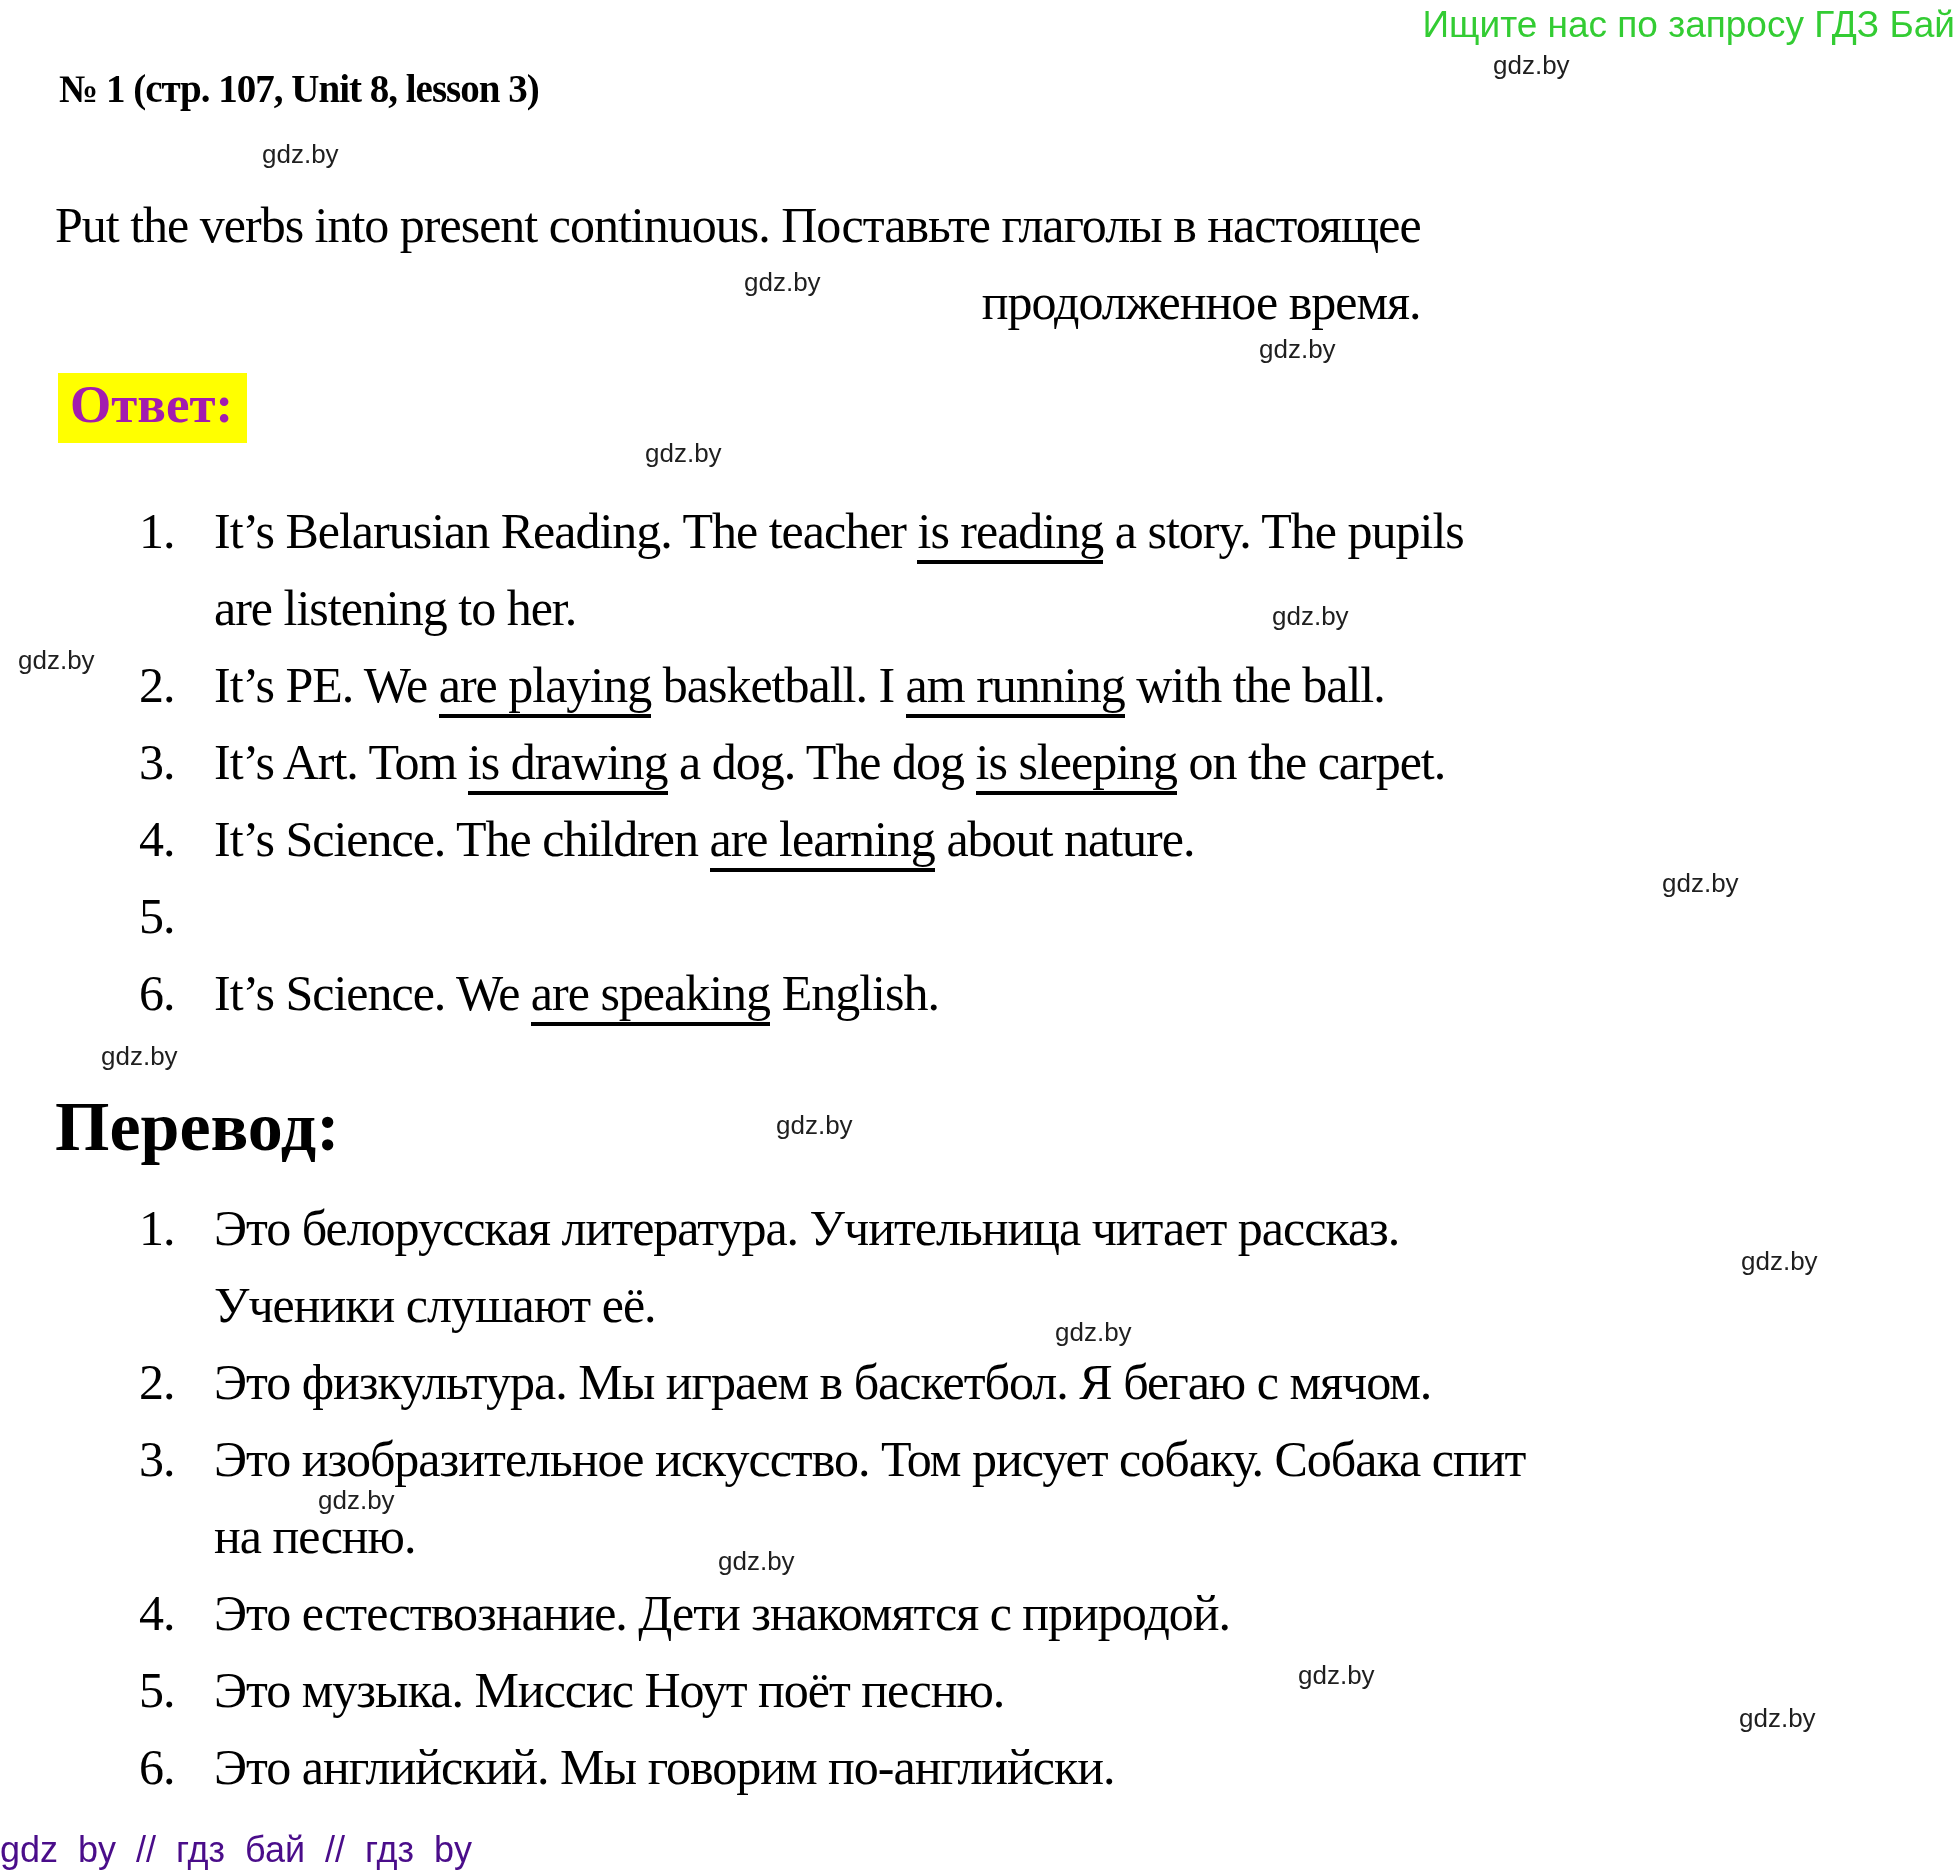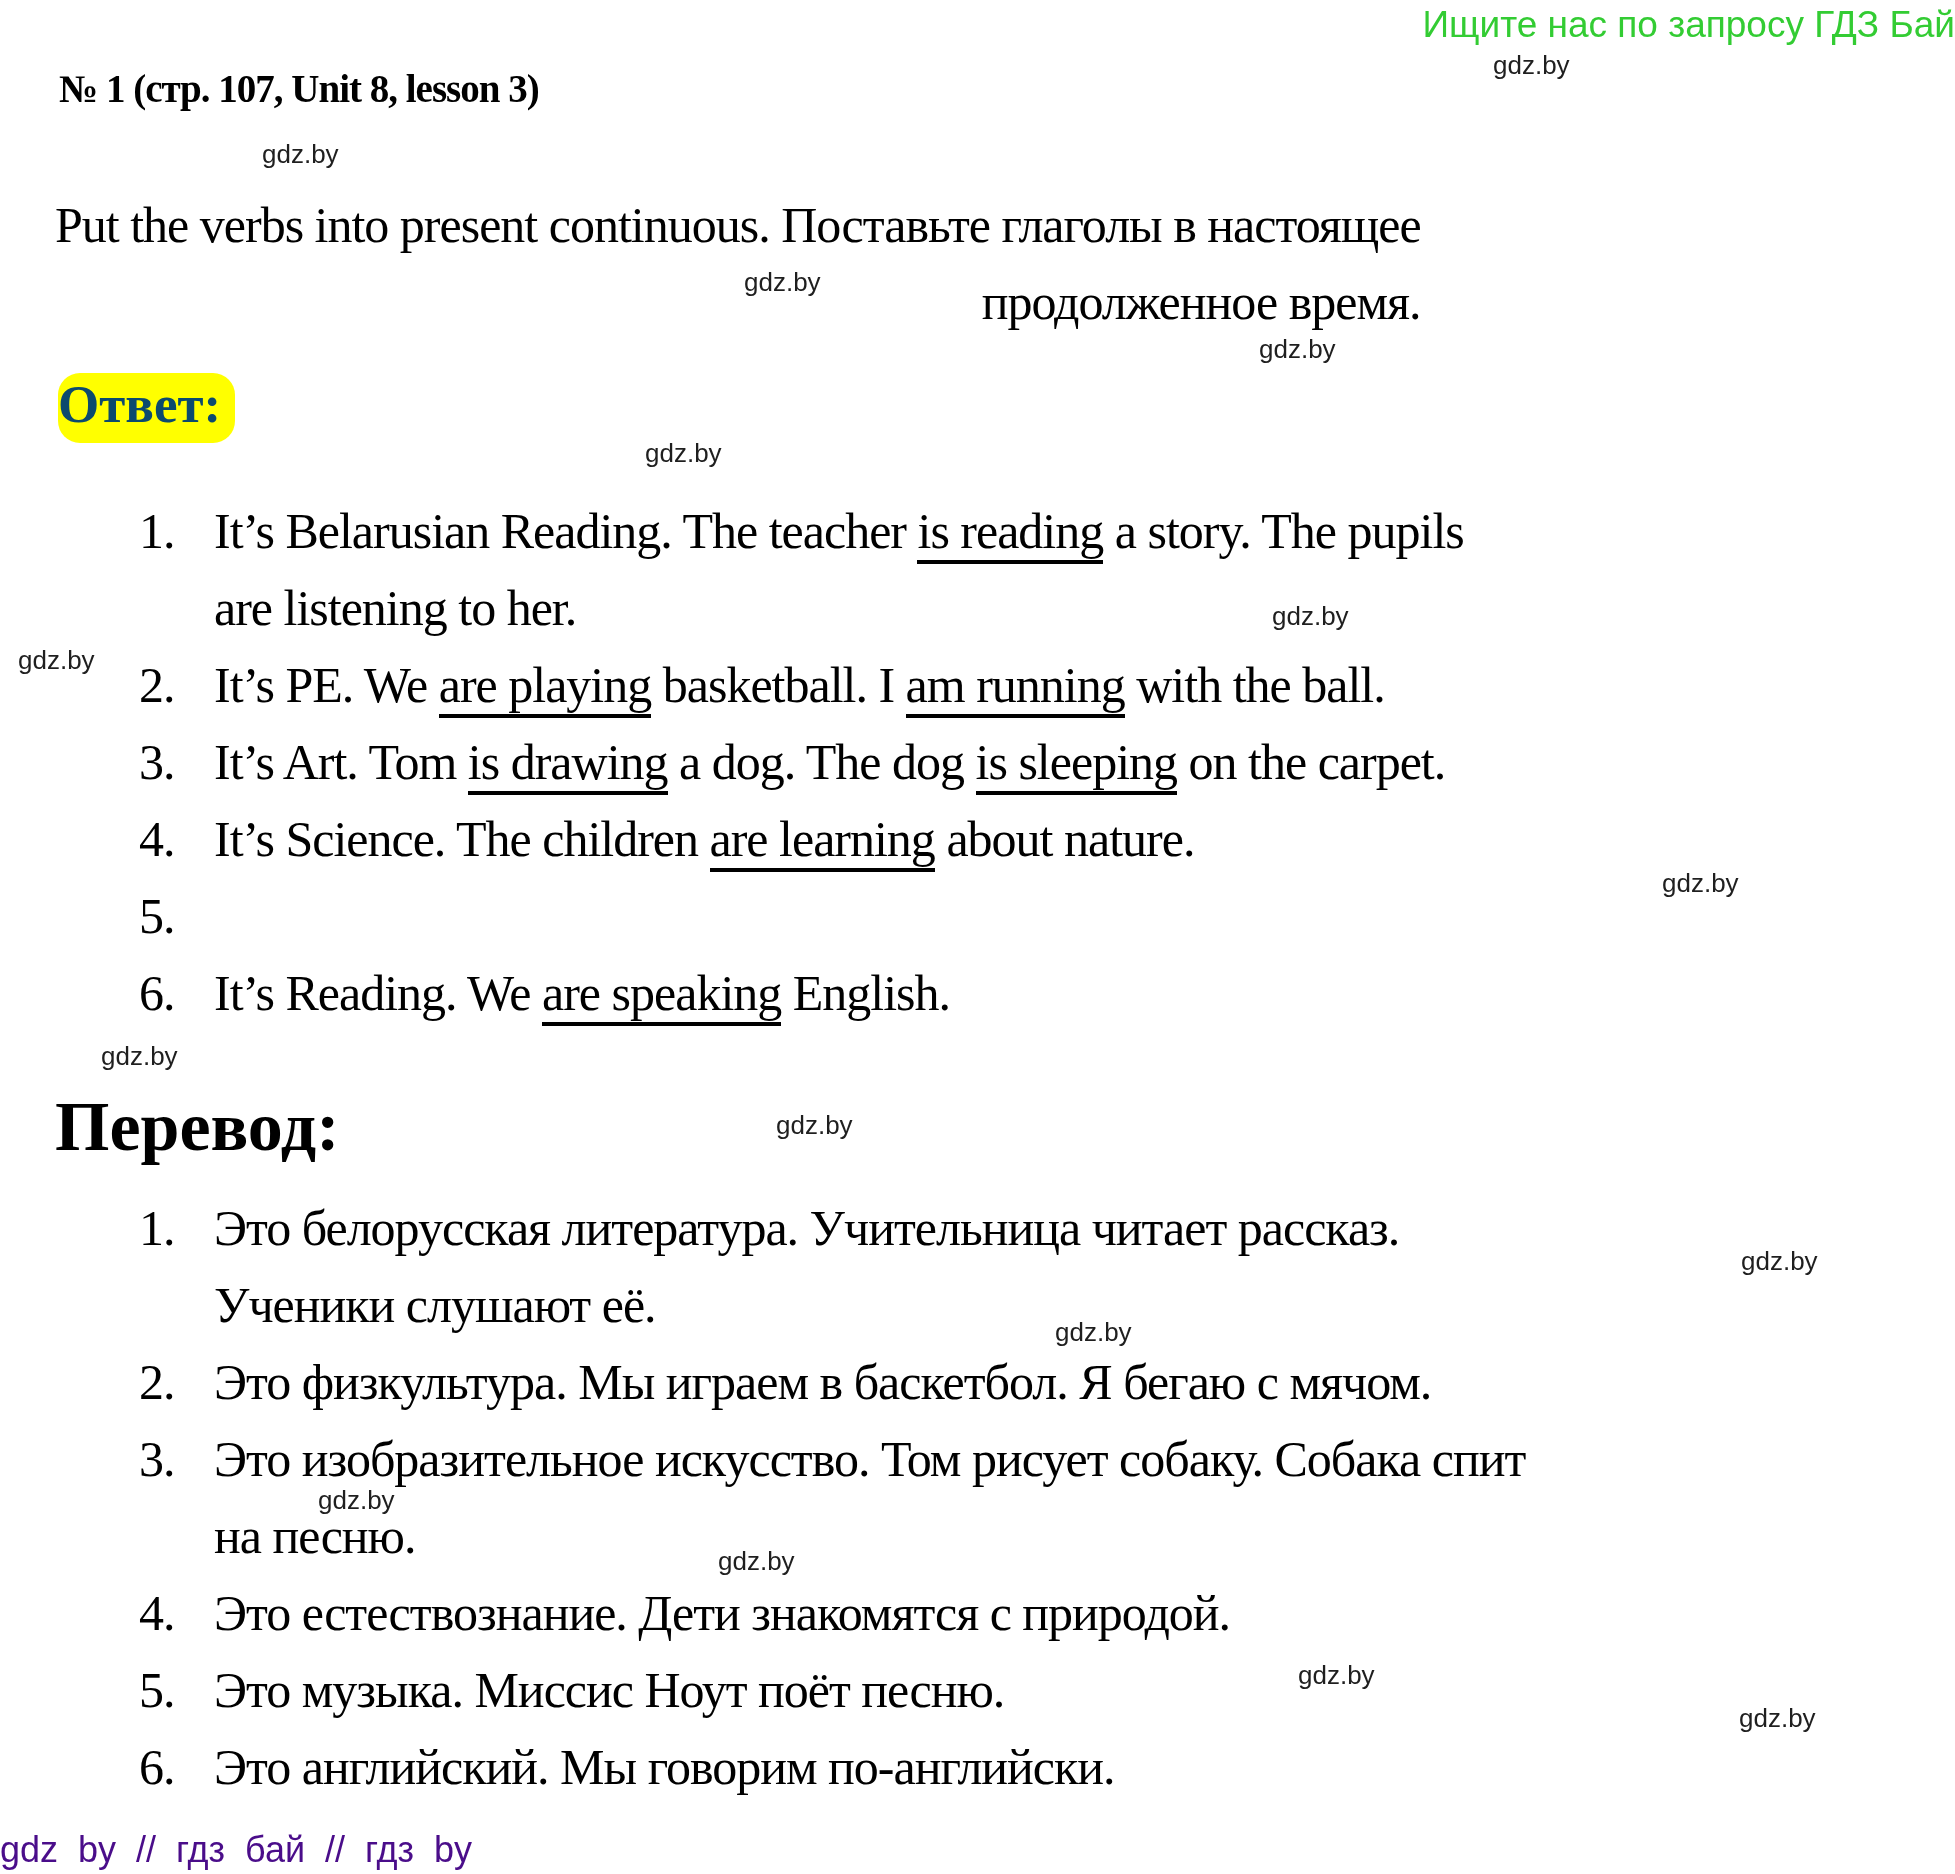--- a/index.html
+++ b/index.html
@@ -33,23 +33,22 @@
     font-size: 50px; line-height: 77px; letter-spacing: -1px;
   }
   .task-line { display: block; white-space: nowrap; text-align: right; }
 
   .answer-label {
     position: absolute; top: 374px; left: 58px; margin: 0;
     font-size: 53px; font-weight: bold;
   }
   .answer-label mark {
     background: var(--highlight-yellow, #ffff00);
-    color: #0c4a6e;
-    padding: 2px 14px 10px 0;
-    border-radius: 22px;
+    color: #a21caf;
+    padding: 2px 14px 10px 12px;
   }
 
   .list {
     position: absolute; left: 139px; margin: 0; padding: 0;
     font-size: 50px; line-height: 77px; letter-spacing: -1px;
     list-style: none;
   }
   #answers-list { top: 493px; }
   #translations-list { top: 1190px; }
   .list-item { display: flex; align-items: flex-start; }
@@ -125,21 +124,21 @@
         <span class="item-body">
           <span class="item-line"><span>It’s Science. The children </span><span class="u">are learning</span><span> about nature.</span></span>
         </span>
       </li>
       <li class="list-item">
         <span class="num">5.</span>
       </li>
       <li class="list-item">
         <span class="num">6.</span>
         <span class="item-body">
-          <span class="item-line"><span>It’s Reading. We </span><span class="u">are speaking</span><span> English.</span></span>
+          <span class="item-line"><span>It’s Science. We </span><span class="u">are speaking</span><span> English.</span></span>
         </span>
       </li>
     </ol>
 
   <h2 class="translation-label">Перевод:</h2>
 
   <ol class="list" id="translations-list">
       <li class="list-item">
         <span class="num">1.</span>
         <span class="item-body">

